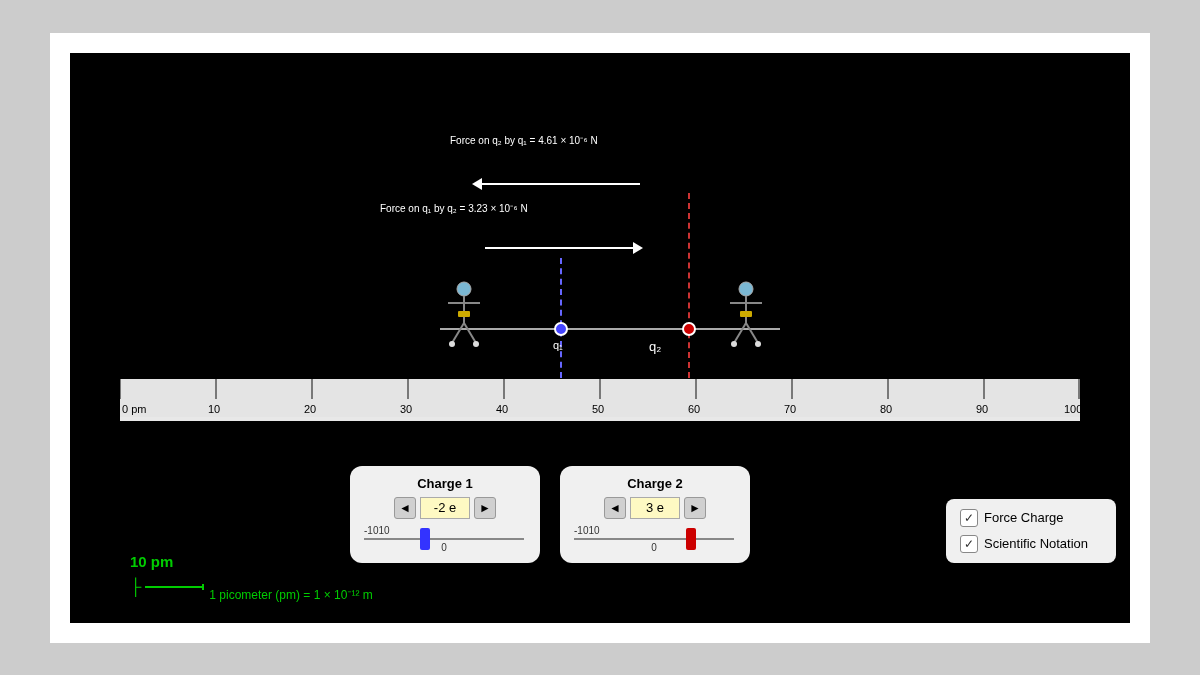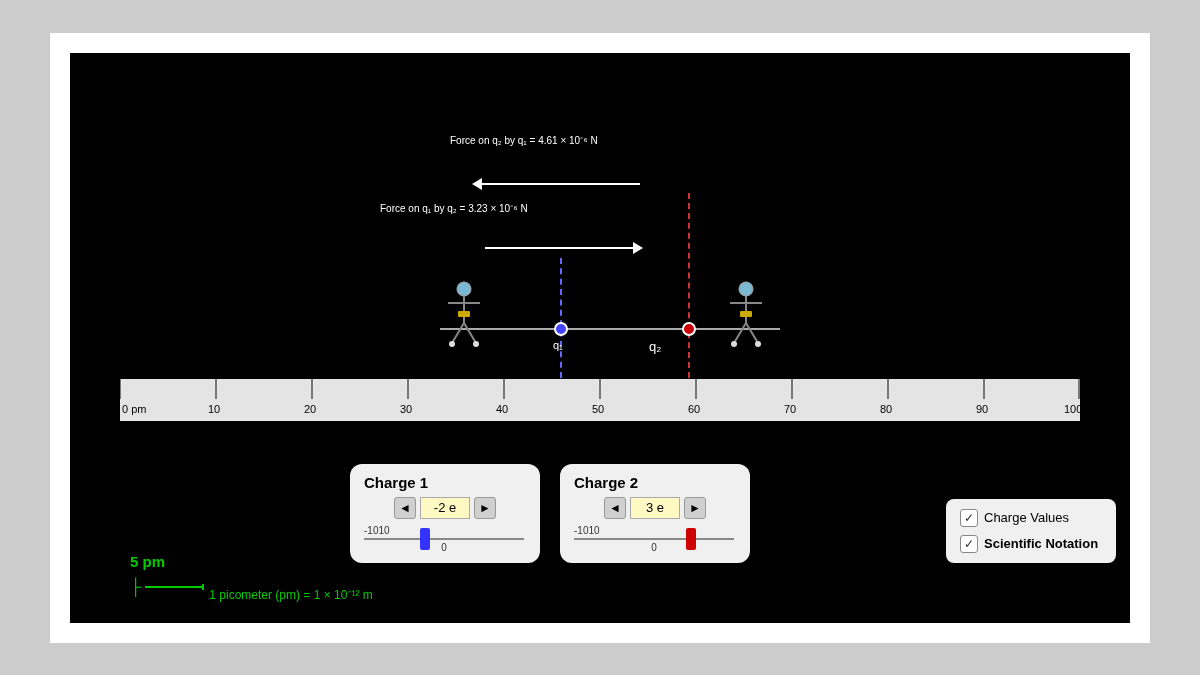--- a/index.html
+++ b/index.html
@@ -52,22 +52,22 @@
     
     .charge-panel {
       position: absolute;
       background: #f0f0f0;
       border-radius: 12px;
       padding: 10px 14px;
       width: 190px;
       bottom: 60px;
     }
     .charge-panel-title {
-      text-align: left;
-      font-size: 15px;
+      text-align: center;
+      font-size: 13px;
       font-weight: bold;
       margin-bottom: 6px;
       color: #000;
     }
     .charge-controls {
       display: flex;
       align-items: center;
       justify-content: center;
       gap: 4px;
       margin-bottom: 6px;
@@ -313,30 +313,30 @@
         </div>
         <div class="slider-track"></div>
         <div class="slider-thumb" style="background:#cc0000; left:70%; top:50%; transform:translateY(-50%);"></div>
         <div class="slider-mid-label">0</div>
       </div>
     </div>
 
     <div class="options-panel">
       <div class="option-item">
         <div class="check-icon">✓</div>
-        <span>Charge Values</span>
+        <span>Force Charge</span>
       </div>
       <div class="option-item">
         <div class="check-icon">✓</div>
-        <span style="font-weight:bold;">Scientific Notation</span>
+        <span style="font-weight:normal;">Scientific Notation</span>
       </div>
     </div>
 
     <div class="scale-info">
-      <div style="font-size:15px; font-weight:bold;">5 pm</div>
+      <div style="font-size:15px; font-weight:bold;">10 pm</div>
       <div class="scale-arrow">
         <span style="font-size:16px; line-height:1;">├</span>
         <svg width="60" height="10">
           <line x1="0" y1="5" x2="58" y2="5" stroke="#00cc00" stroke-width="2"></line>
           <line x1="58" y1="2" x2="58" y2="8" stroke="#00cc00" stroke-width="2"></line>
         </svg>
         <span style="font-size:12px;margin-top:14px;">1 picometer (pm) = 1 × 10⁻¹² m</span>
       </div>
     </div>
 

